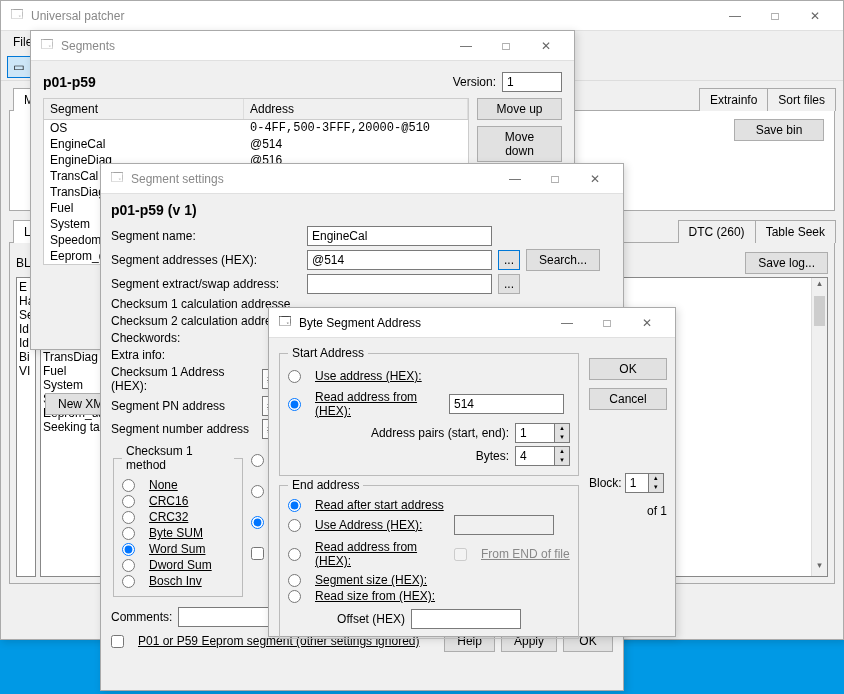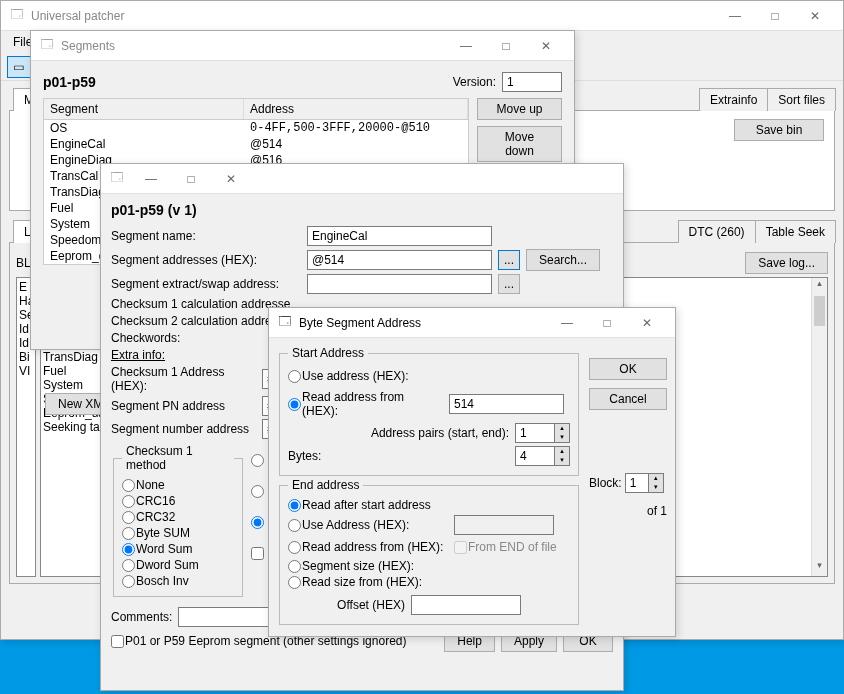--- a/index.html
+++ b/index.html
@@ -14,21 +14,21 @@
   .menubar { height: 22px; background: #f0f0f0; display: flex; align-items: center; padding: 0 4px; gap: 0; }
   .menuitem { padding: 2px 8px; cursor: pointer; }
   .toolbar { height: 28px; background: #f0f0f0; display: flex; align-items: center; padding: 2px 6px; gap: 4px; border-bottom: 1px solid #ddd; }
   .tbbtn { border: 1px solid #999; background: #fff; width: 24px; height: 22px; display: flex; align-items: center; justify-content: center; cursor: pointer; }
   .tabbar { display: flex; border-bottom: 1px solid #aaa; background: #f0f0f0; padding-left: 4px; margin-top: 4px; }
   .tab { padding: 4px 10px; border: 1px solid #aaa; border-bottom: none; background: #f0f0f0; margin-right: -1px; cursor: pointer; position: relative; top: 1px; }
   .tab.active { background: #fff; }
   .btn { border: 1px solid #adadad; background: #e1e1e1; padding: 3px 12px; cursor: pointer; min-width: 70px; text-align: center; }
   .inp { border: 1px solid #7a7a7a; background: #fff; padding: 2px 4px; height: 20px; }
   .lbl { display: inline-block; }
-  .radio, .check { display: flex; align-items: center; gap: 1px; margin: 2px 0; cursor: pointer; }
+  .radio, .check { display: flex; align-items: center; gap: 14px; margin: 2px 0; cursor: pointer; text-decoration: underline; }
   .radio input, .check input { margin: 0; }
   fieldset { border: 1px solid #bbb; padding: 4px 8px 6px 8px; margin: 2px; }
   legend { padding: 0 4px; }
   .row { display: flex; align-items: center; gap: 6px; margin: 3px 0; }
   .grid-head { display: flex; background: #f0f0f0; border-bottom: 1px solid #ccc; }
   .grid-head > div { padding: 3px 6px; border-right: 1px solid #ddd; }
   .grid-row { display: flex; }
   .grid-row > div { padding: 1px 6px; }
   .listbox { background: #fff; border: 1px solid #888; font-family: 'Consolas','Courier New',monospace; font-size: 12px; padding: 2px; overflow: hidden; position: relative; }
   .spinner { display: inline-flex; align-items: stretch; }
@@ -184,20 +184,21 @@
         <button class="btn">Move up</button>
         <button class="btn">Move down</button>
       </div>
     </div>
   </div>
 </div>
 
 <div class="window" style="left:100px; top:163px; width:524px; height:528px;">
   <div class="titlebar inactive">
     <span class="icon">🗔</span>
+    <span class="title">Segment settings</span>
     <div class="winbtns">
       <div class="winbtn">—</div>
       <div class="winbtn">□</div>
       <div class="winbtn">✕</div>
     </div>
   </div>
   <div style="padding:8px 10px;">
     <b style="font-size:14px;">p01-p59 (v 1)</b>
     <div style="margin-top:8px;">
       <div class="row">
@@ -218,21 +219,21 @@
       <div class="row">
           <span class="lbl" style="width:190px;">Checksum 1 calculation addresse</span>
         </div>
       <div class="row">
           <span class="lbl" style="width:190px;">Checksum 2 calculation addresse</span>
         </div>
       <div class="row">
           <span class="lbl" style="width:190px;">Checkwords:</span>
         </div>
       <div class="row">
-          <span class="lbl" style="width:190px;text-decoration:underline;">Extra info:</span>
+          <span class="lbl" style="width:190px;">Extra info:</span>
         </div>
       <div class="row">
           <span class="lbl" style="width:145px;">Checksum 1 Address (HEX):</span>
           <input class="inp" style="width: 20px;" value="#0">
         </div>
       <div class="row">
           <span class="lbl" style="width:145px;">Segment PN address</span>
           <input class="inp" style="width: 20px;" value="#4">
         </div>
       <div class="row">
@@ -337,21 +338,21 @@
         <div class="row" style="justify-content:flex-end;">
           <span>Address pairs (start, end):</span>
           <span class="spinner">
               <input class="inp" value="1" style="">
               <span class="spinbtns">
                 <div>▴</div>
                 <div>▾</div>
               </span>
             </span>
         </div>
-        <div class="row" style="justify-content:space-between; ">
+        <div class="row" style="justify-content:flex-end; ">
           <span>Bytes:</span>
           <span class="spinner">
               <input class="inp" value="4" style="">
               <span class="spinbtns">
                 <div>▴</div>
                 <div>▾</div>
               </span>
             </span>
         </div>
       </fieldset>

